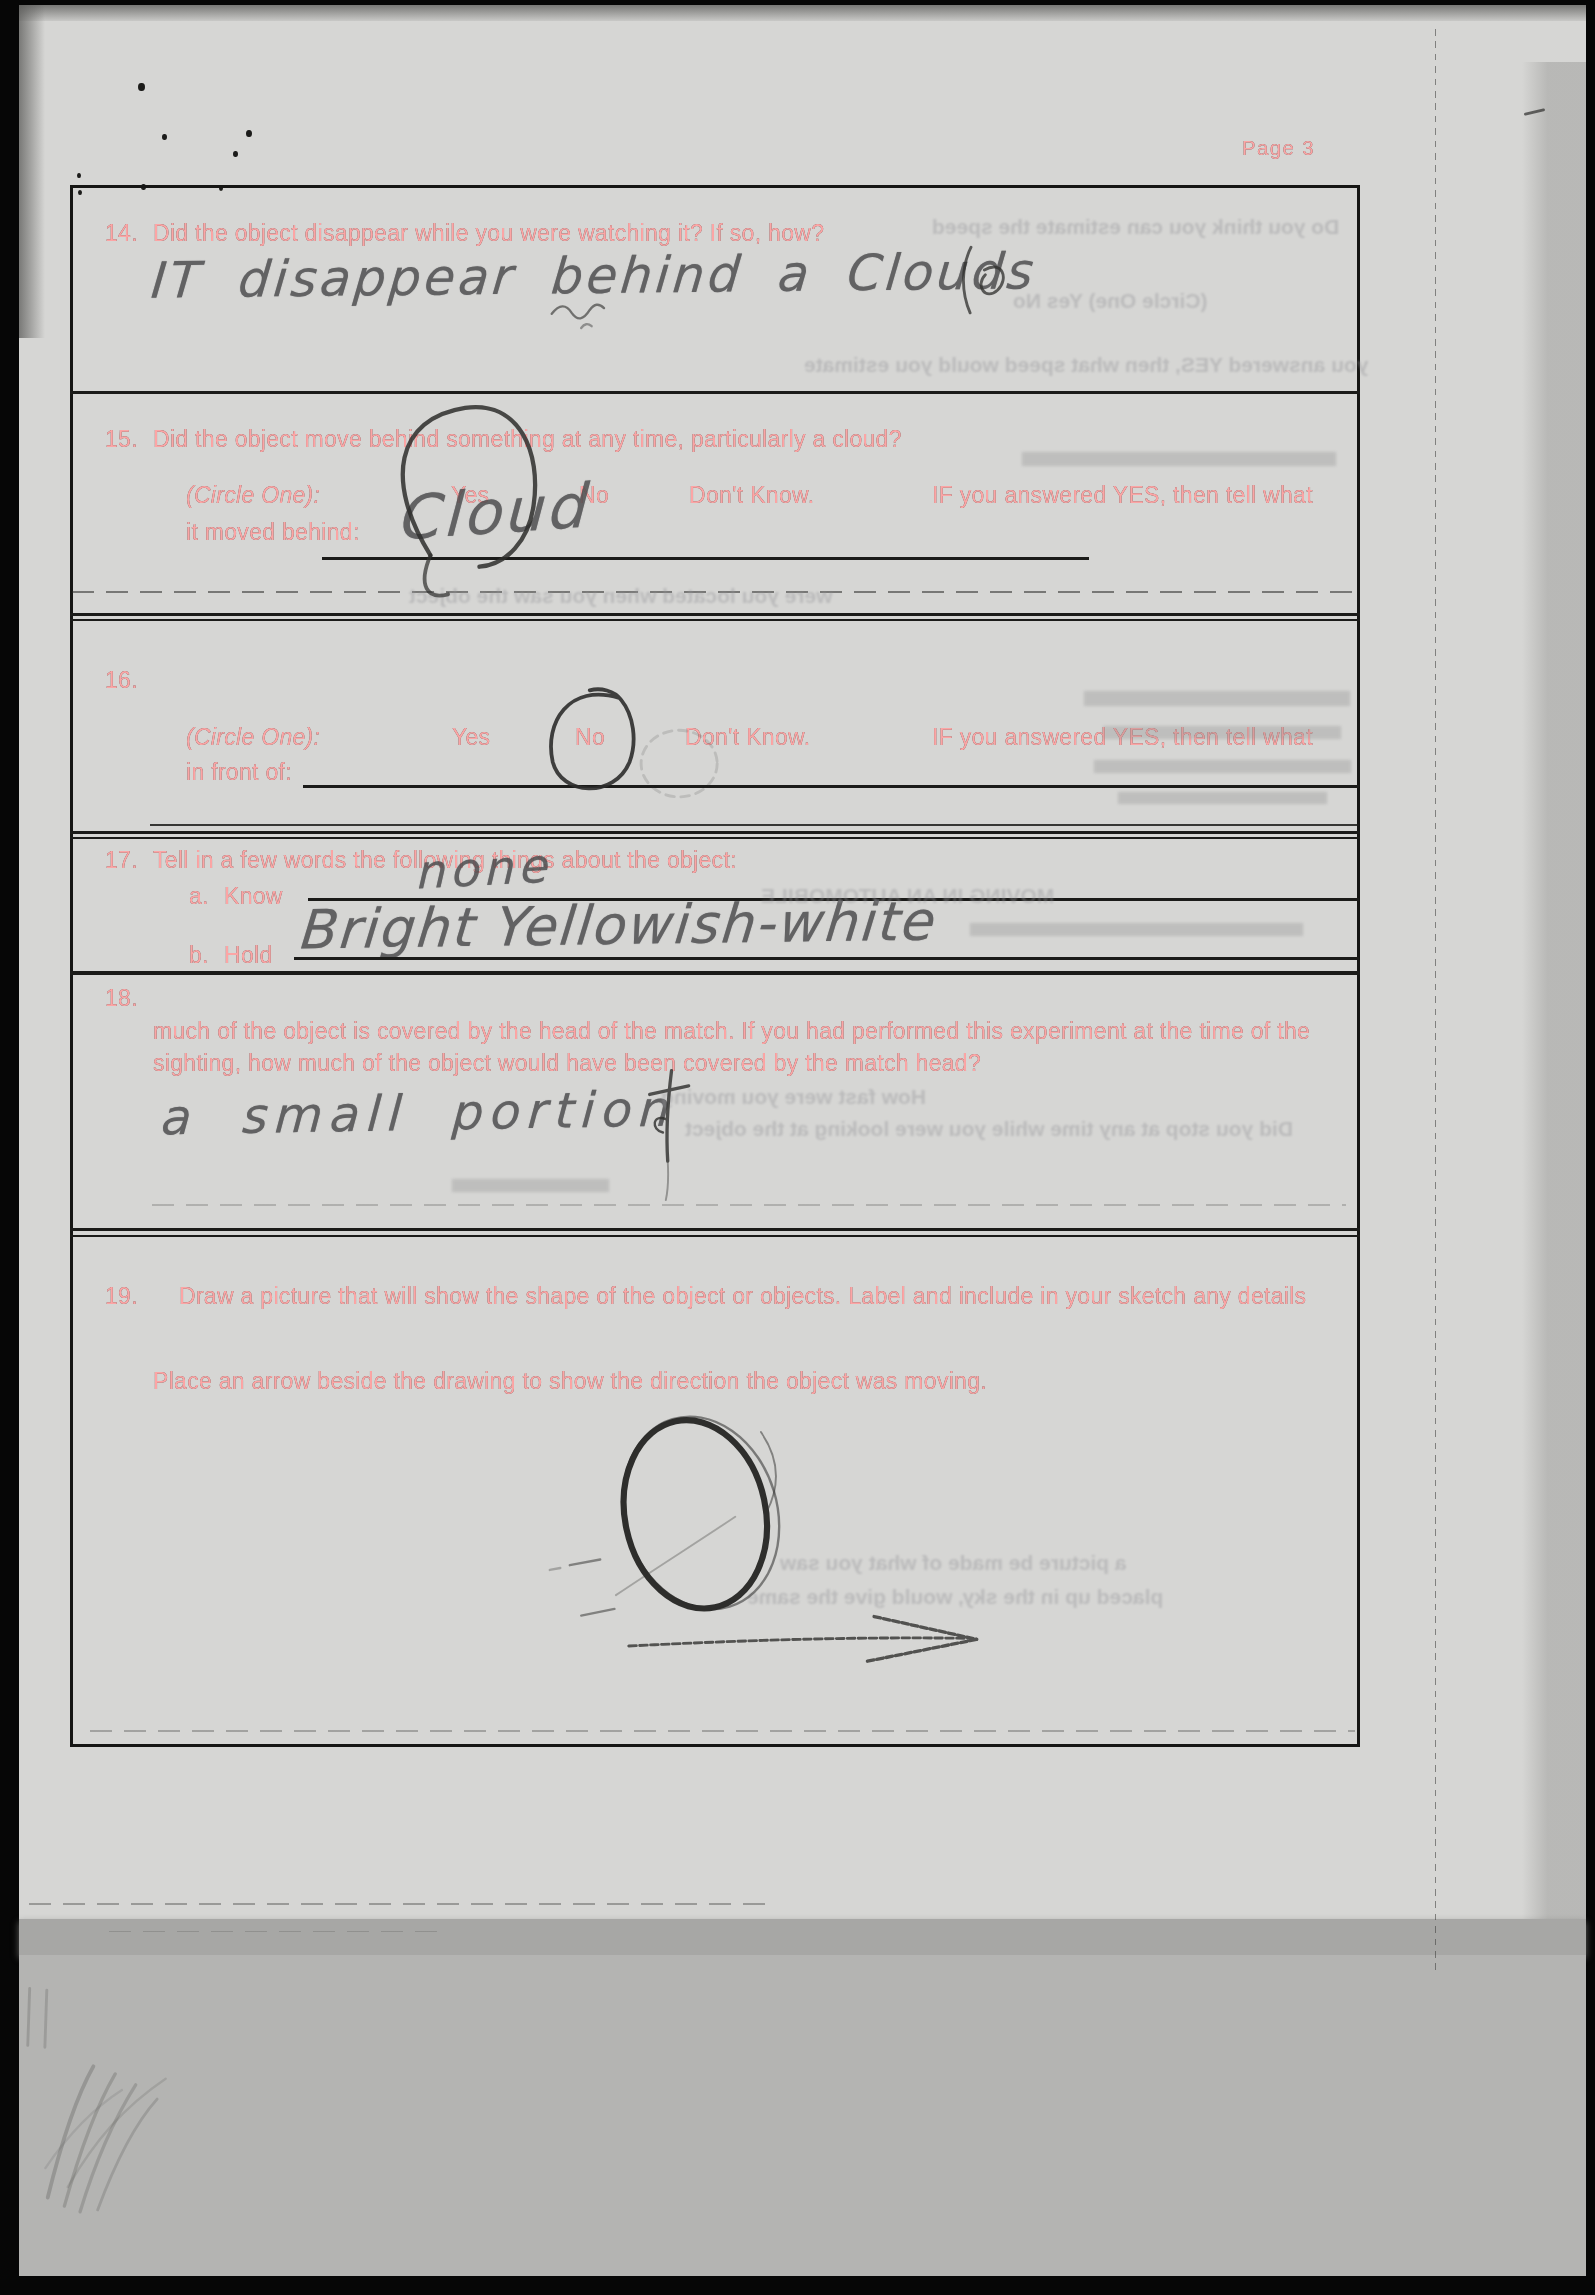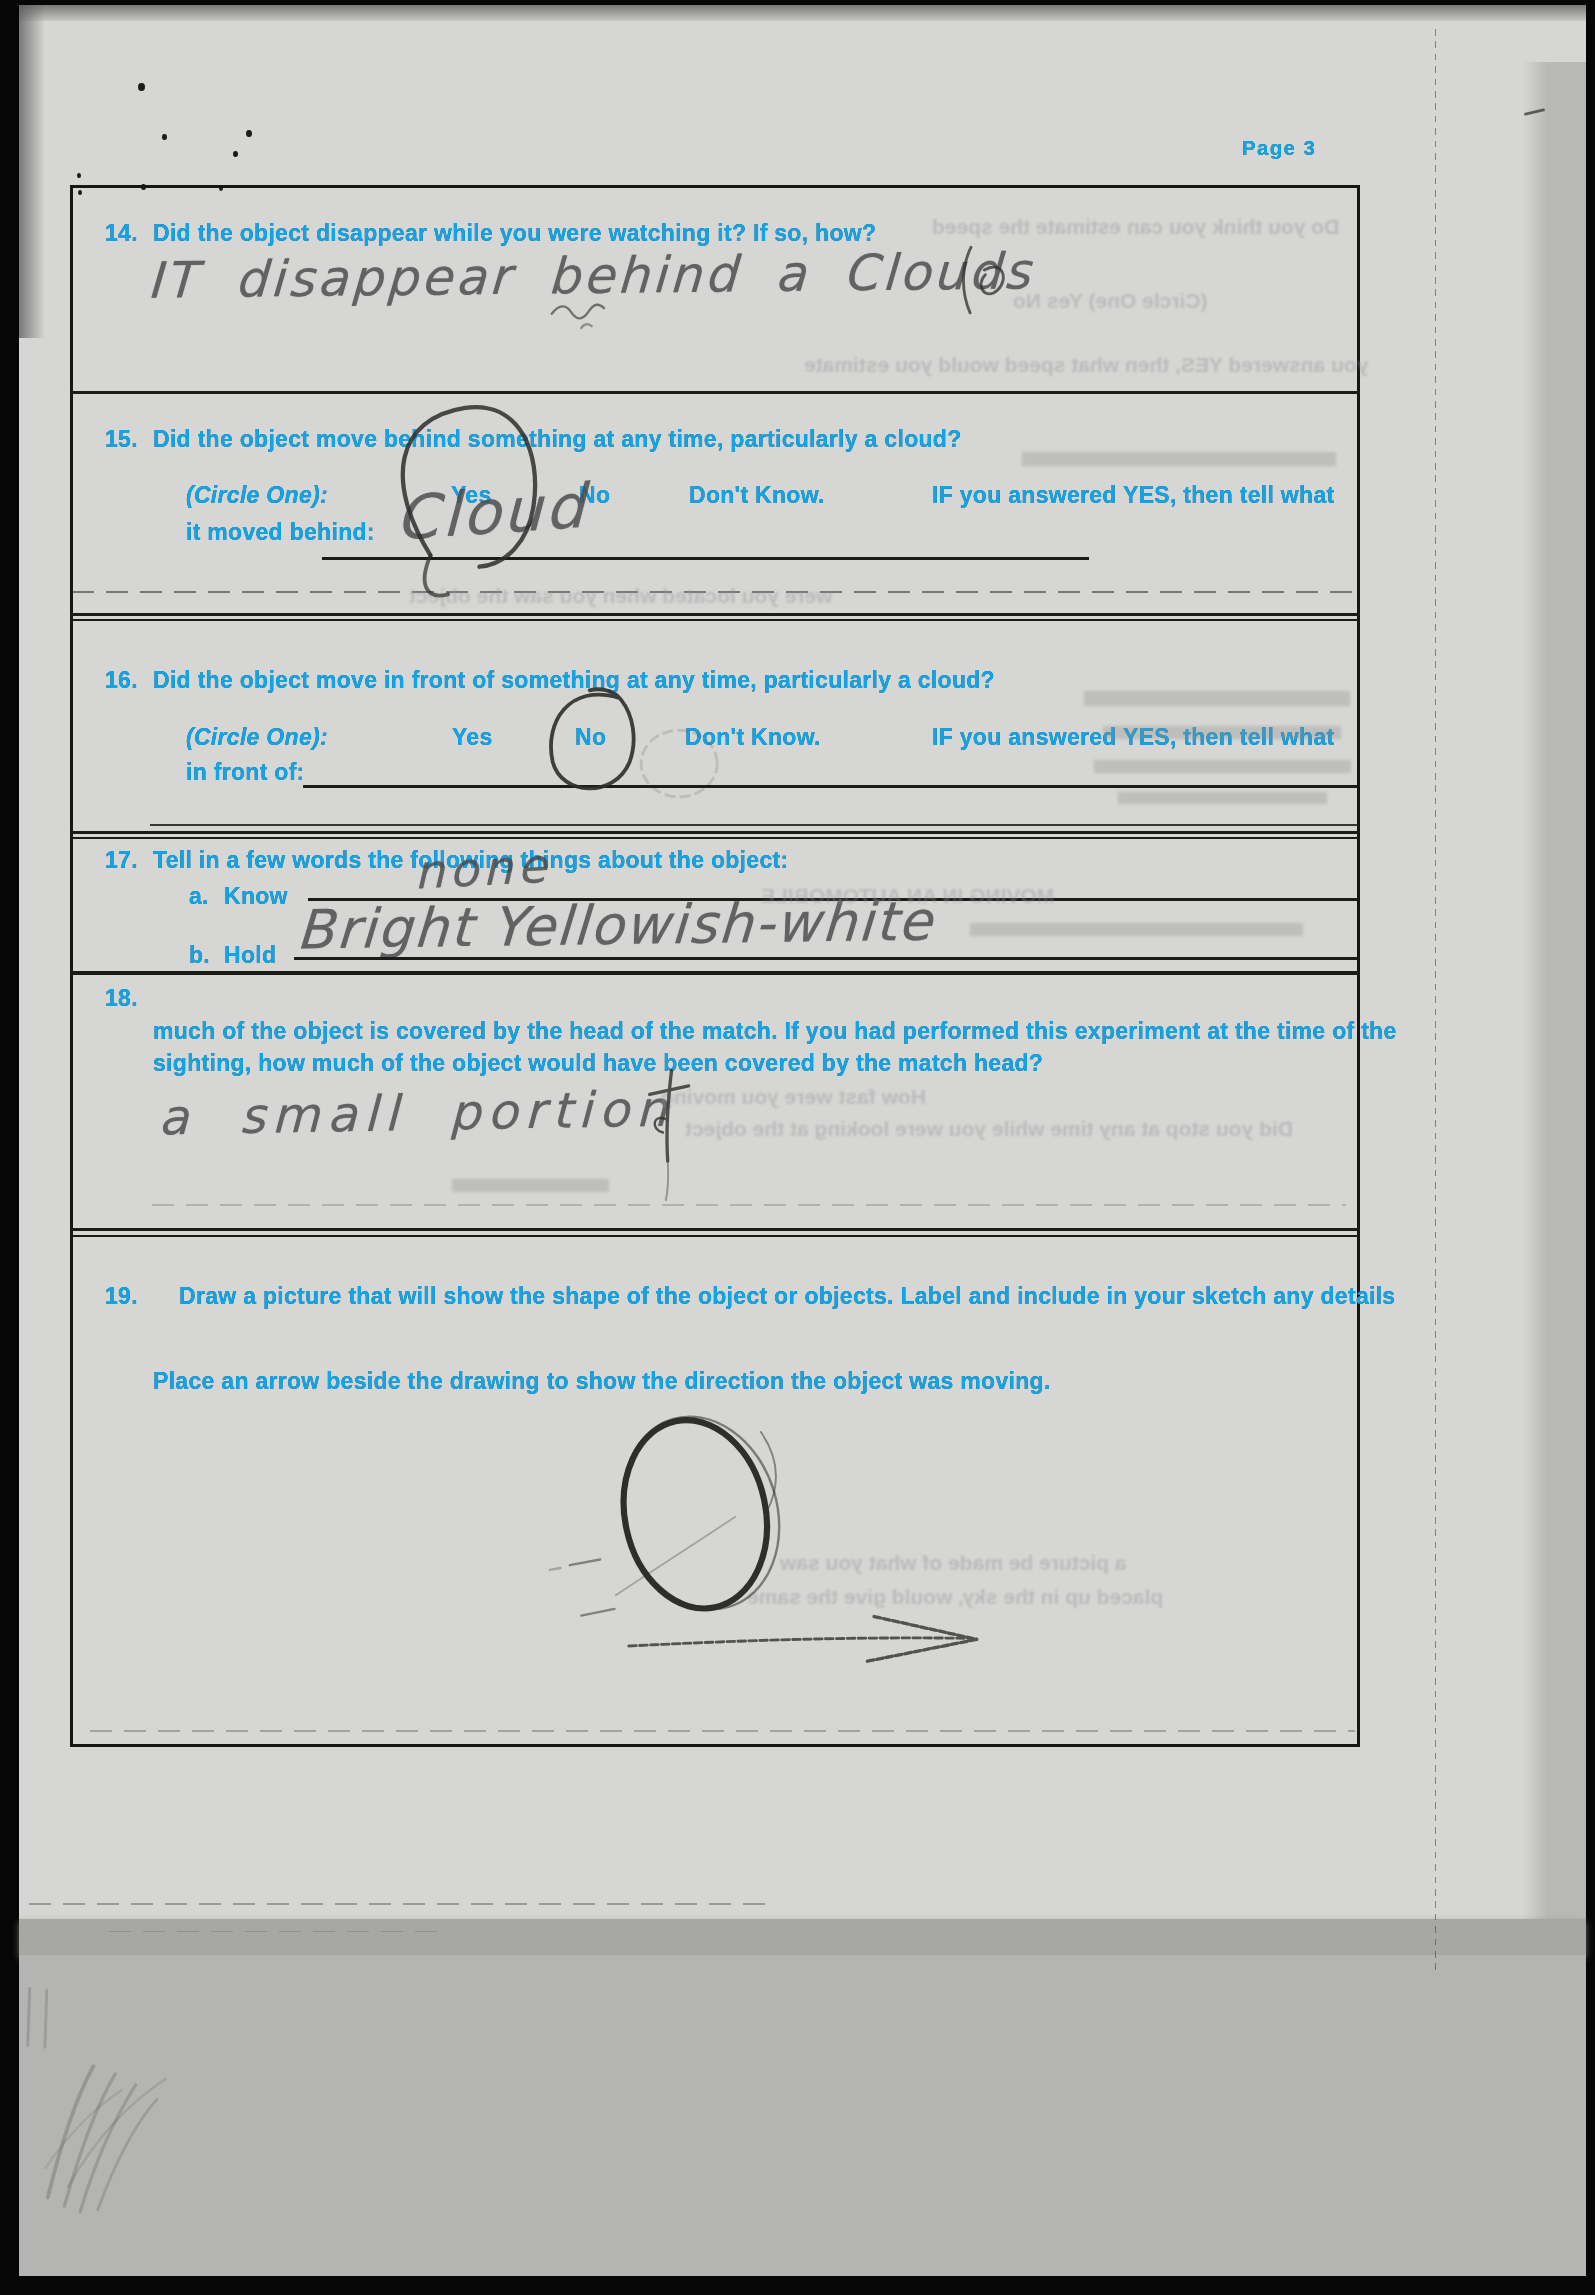--- a/index.html
+++ b/index.html
@@ -14,21 +14,21 @@
               background:linear-gradient(90deg,rgba(90,90,88,.75),rgba(90,90,88,0));}
   .rightband{position:absolute;left:1503px;top:57px;width:64px;height:1864px;
              background:linear-gradient(90deg,rgba(150,150,148,0),rgba(160,160,158,.55) 40%,rgba(160,160,158,.55));}
   .darkband{position:absolute;left:0;top:1914px;width:100%;height:37px;background:#a7a7a5;
             box-shadow:0 2.9px 6.7px rgba(120,120,118,.8);}
   .lowgray{position:absolute;left:0;top:1950px;width:100%;height:321px;background:#b4b4b2;}
   .pageedge{position:absolute;left:1416px;top:24px;width:1.4px;height:1945px;
             background:repeating-linear-gradient(#3a3a38 0 6.7px,transparent 6.7px 12.4px);opacity:.55;}
   .speck{position:absolute;background:#1c1c1a;border-radius:50%;}
   
-  .print{position:absolute;font-weight:700;color:#0ea5e9;font-size:23px;letter-spacing:0.3px;
+  .print{position:absolute;font-weight:400;color:#fca5a5;font-size:23px;letter-spacing:0.3px;
          white-space:nowrap;text-shadow:0 0 0.5px rgba(25,25,23,.8);}
   .italic{font-style:italic;}
   .pagenum{font-size:20.4px;letter-spacing:1.4px;}
   .box{position:absolute;left:70px;top:185px;width:1290px;height:1562px;
        border:3.8px solid #161614;box-sizing:border-box;}
   .rule{position:absolute;background:#1b1b19;}
   .dashedrule{position:absolute;background:repeating-linear-gradient(90deg,#2a2a28 0 22px,transparent 22px 34px);}
   
   .hand{position:absolute;font-family:"DejaVu Sans",sans-serif;font-style:italic;color:#49494b;
         white-space:nowrap;opacity:.82;text-shadow:0 0 1px rgba(70,70,72,.55);
@@ -78,21 +78,20 @@
   <div class="print abs" style="left:689px;top:482px;">Don't Know.</div>
   <div class="print abs" style="left:932px;top:482px;">IF you answered YES, then tell what</div>
   <div class="print abs" style="left:186px;top:519px;">it moved behind:</div>
   <div class="hand" style="left:402px;top:476px;font-size:61px;letter-spacing:2.9px;transform:skewX(-8deg) rotate(-4deg);">Cloud</div>
   <div class="rule" style="left:322px;top:557px;width:767px;height:2.9px;"></div>
   <div class="dashedrule" style="left:72px;top:591px;width:1286px;height:1.9px;opacity:.55;"></div>
   <div class="rule" style="left:70px;top:613px;width:1290px;height:3.3px;"></div>
   <div class="rule" style="left:70px;top:619px;width:1290px;height:1.9px;"></div>
 
   <div class="print abs" style="left:105px;top:667px;">16.</div>
-  <div class="print abs" style="left:153px;top:667px;">Did the object move in front of something at any time, particularly a cloud?</div>
   <div class="print italic abs" style="left:186px;top:724px;">(Circle One):</div>
   <div class="print abs" style="left:452px;top:724px;">Yes</div>
   <div class="print abs" style="left:575px;top:724px;">No</div>
   <div class="print abs" style="left:685px;top:724px;">Don't Know.</div>
   <div class="print abs" style="left:932px;top:724px;">IF you answered YES, then tell what</div>
   <div class="print abs" style="left:186px;top:759px;">in front of:</div>
   <div class="rule" style="left:303px;top:785px;width:1056px;height:2.9px;"></div>
   <div class="rule" style="left:150px;top:824px;width:1209px;height:2.4px;opacity:.85;"></div>
   <div class="rule" style="left:70px;top:831px;width:1290px;height:3.3px;"></div>
   <div class="rule" style="left:70px;top:837px;width:1290px;height:1.9px;"></div>

